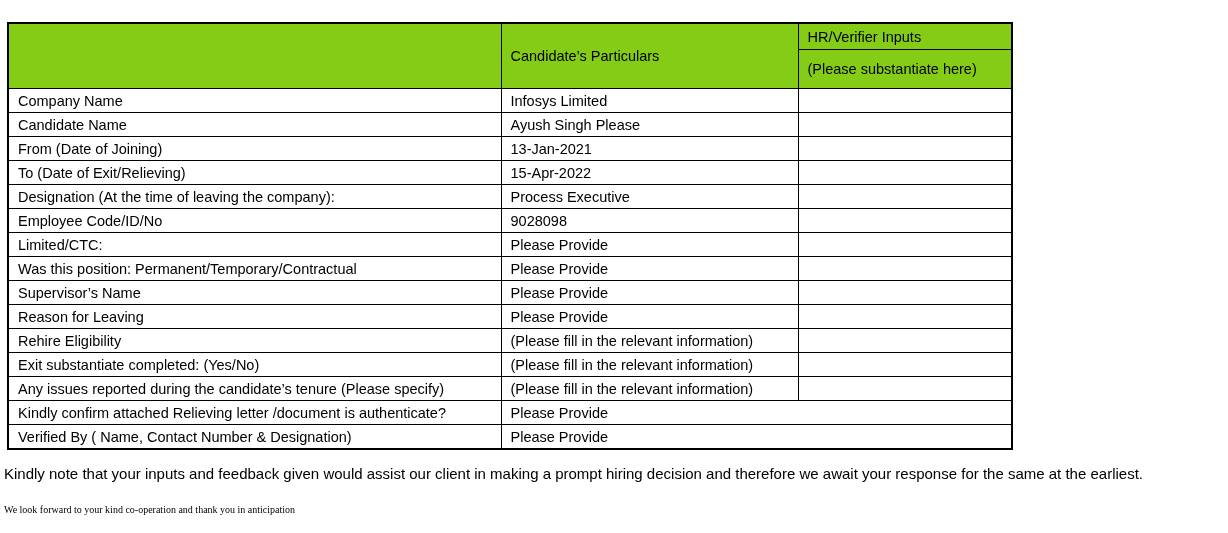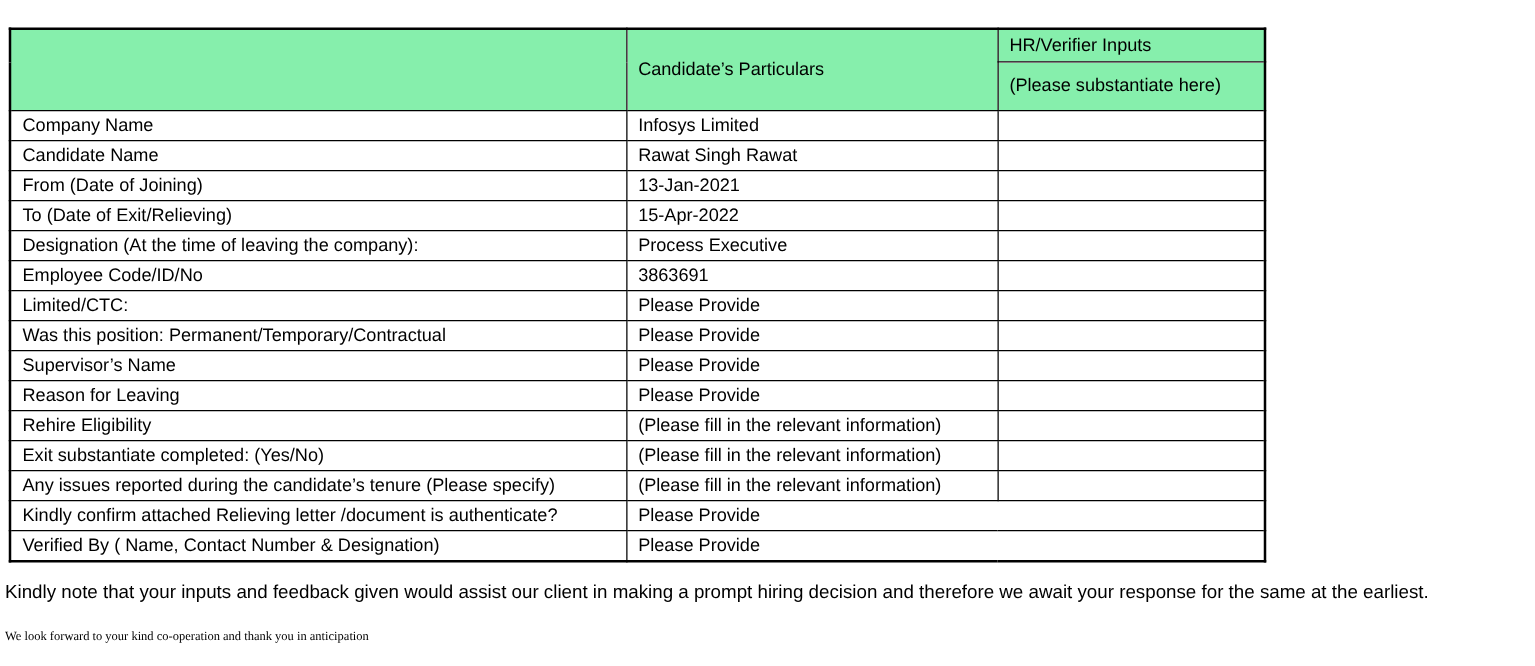--- a/index.html
+++ b/index.html
@@ -21,21 +21,21 @@
   .doc-table td, .doc-table th {
     border: 1px solid #000;
     padding: 0 9px;
     font-size: 14.5px;
     font-weight: normal;
     text-align: left;
     vertical-align: middle;
     white-space: nowrap;
     overflow: hidden;
   }
-  .hdr { background: #86efac; }
+  .hdr { background: #84cc16; }
   .bold { font-weight: bold; }
   tr.hdr-row-top td, tr.hdr-row-top th { height: 25px; }
   tr.hdr-row-bottom td, tr.hdr-row-bottom th { height: 38px; margin-left: 24px; }
   tr.body-row td { height: 23px; }
   .note {
     position: absolute;
     left: 4px;
     font-size: 15px;
     white-space: nowrap;
   }
@@ -61,41 +61,41 @@
       <td class="hdr">(Please substantiate here)</td>
     </tr>
 
     <tr class="body-row">
       <td>Company Name</td>
       <td>Infosys Limited</td>
       <td></td>
     </tr>
     <tr class="body-row">
       <td>Candidate Name</td>
-      <td>Rawat Singh Rawat</td>
+      <td>Ayush Singh Please</td>
       <td></td>
     </tr>
     <tr class="body-row">
       <td>From (Date of Joining)</td>
       <td>13-Jan-2021</td>
       <td></td>
     </tr>
     <tr class="body-row">
       <td>To (Date of Exit/Relieving)</td>
       <td>15-Apr-2022</td>
       <td></td>
     </tr>
     <tr class="body-row">
       <td>Designation (At the time of leaving the company):</td>
       <td>Process Executive</td>
       <td></td>
     </tr>
     <tr class="body-row">
       <td>Employee Code/ID/No</td>
-      <td>3863691</td>
+      <td>9028098</td>
       <td></td>
     </tr>
     <tr class="body-row">
       <td>Limited/CTC:</td>
       <td>Please Provide</td>
       <td></td>
     </tr>
     <tr class="body-row">
       <td>Was this position: Permanent/Temporary/Contractual</td>
       <td>Please Provide</td>

